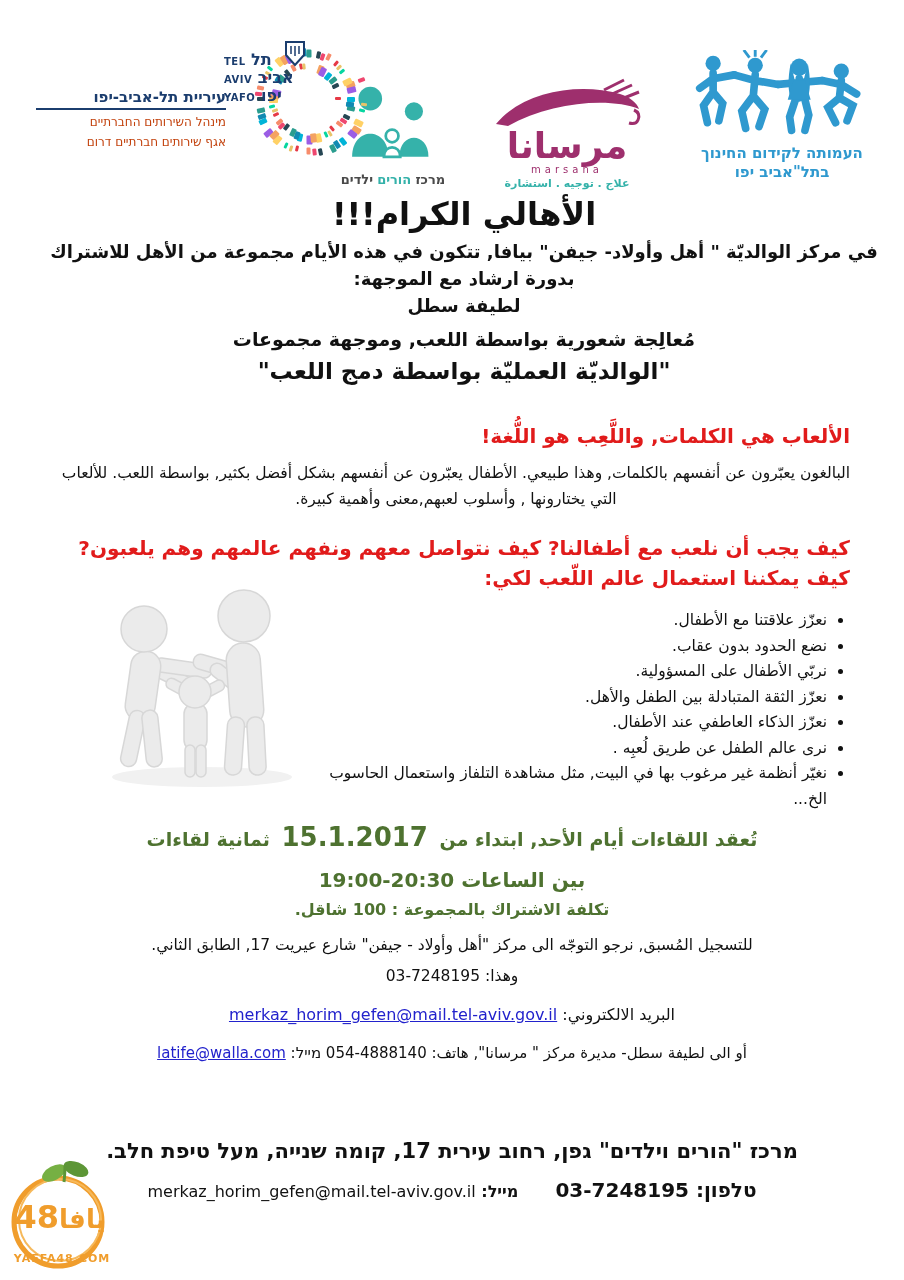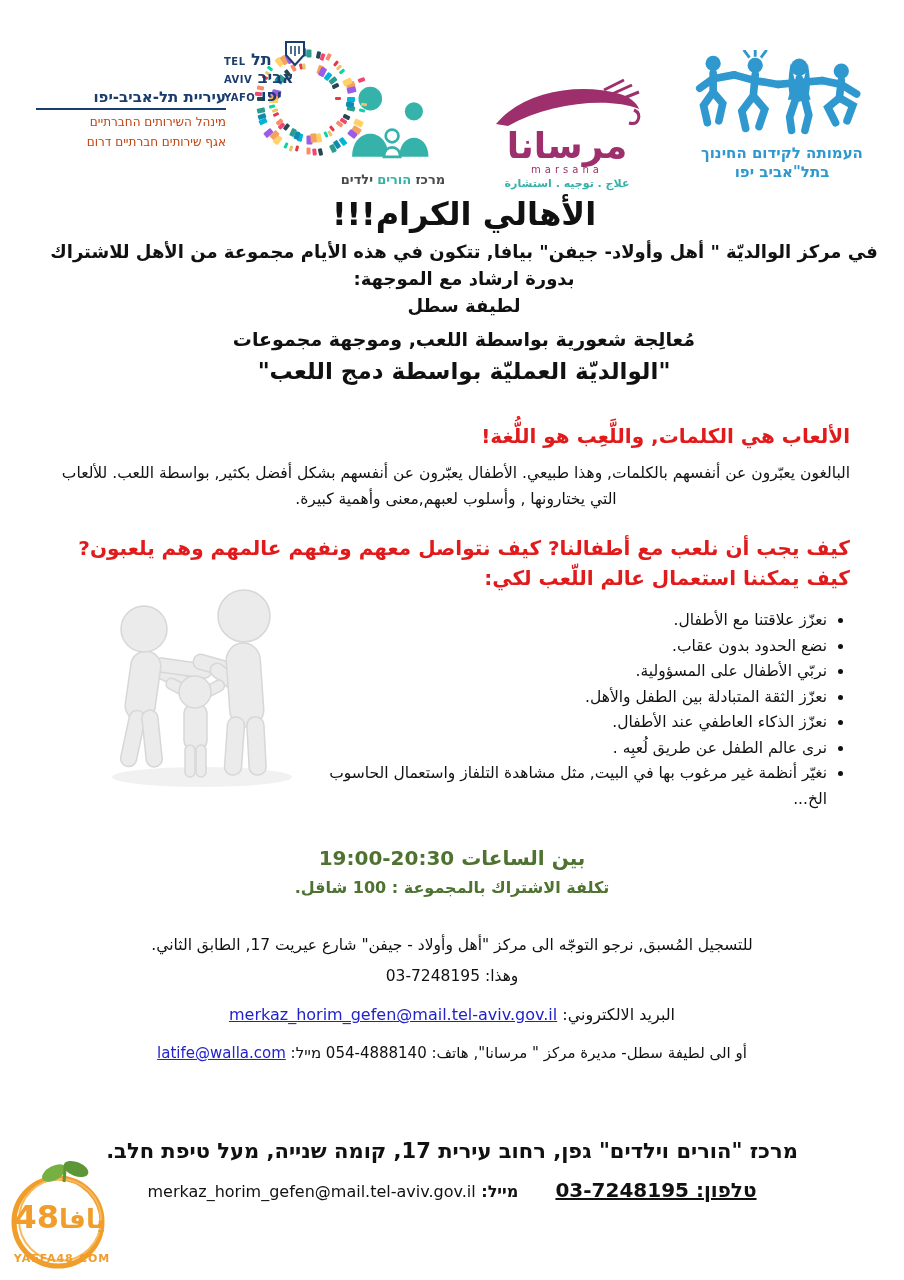--- a/index.html
+++ b/index.html
@@ -41,34 +41,34 @@
   .sec2-heading{position:absolute;left:60px;right:54px;top:533px;color:var(--accent-red,#e11b1b);
                 font-size:20px;font-weight:bold;line-height:30px;direction:rtl;text-align:right;}
   .bullets{position:absolute;right:55px;left:300px;top:608px;direction:rtl;margin:0;
            padding:0 22px 0 0;font-size:15.5px;line-height:25.5px;text-align:right;}
   .figures{position:absolute;left:92px;top:575px;width:212px;height:215px;}
   
   .schedule{position:absolute;left:0;top:820px;width:100%;text-align:center;direction:rtl;
             color:var(--accent-green,#4e7230);font-weight:bold;}
   .schedule .l1{font-size:19px;line-height:34px;}
   .schedule .date{font-size:26px;padding:0 5px;}
-  .schedule .l2{font-size:20px;line-height:30px;margin-top:23px;}
+  .schedule .l2{font-size:20px;line-height:30px;margin-top:9px;}
   .schedule .l3{font-size:16px;line-height:24px;margin-top:3px;}
   
   .registration{position:absolute;left:0;top:934px;width:100%;text-align:center;direction:rtl;font-size:15.5px;}
   .registration .r1{line-height:22px;}
   .registration .r2{margin-top:11px;}
   .registration .r3{margin-top:20px;font-size:16px;}
   a.mail{color:var(--link-blue,#2222cc);text-decoration:underline;}
   .alt-contact{position:absolute;left:0;top:1044px;width:100%;text-align:center;direction:rtl;font-size:15px;}
   
   .footer{position:absolute;left:0;top:1136px;width:100%;text-align:center;direction:rtl;}
   .footer .f1{font-size:21px;font-weight:bold;line-height:30px;}
   .footer .f2{margin-top:12px;}
-  .footer .phone{font-size:20px;font-weight:bold;margin-left:32px;text-decoration:underline;}
+  .footer .phone{font-size:20px;font-weight:bold;margin-left:32px;}
   .footer .mail-label{font-size:16px;font-weight:bold;}
   .footer .mail-addr{font-size:16px;color:#111;}
   
   .yaffa{position:absolute;left:2px;top:1160px;width:118px;height:120px;}
   .yaffa .inner-text{position:absolute;left:8px;top:38px;width:100px;text-align:center;direction:rtl;
         color:var(--yaffa-orange,#f09d2c);font-weight:bold;white-space:nowrap;}
   .yaffa .ar{font-size:26px;} .yaffa .n48{font-size:32px;letter-spacing:-1px;}
   .yaffa .site{position:absolute;left:4px;top:92px;width:112px;text-align:center;
         color:var(--yaffa-orange,#f09d2c);font-weight:bold;font-size:11px;letter-spacing:1px;}
   ul.bullets li{margin:0;}
@@ -282,20 +282,23 @@
         <rect x="106" y="113" width="28" height="11" rx="5" transform="rotate(-28 112 118)"></rect>
         <rect x="92" y="128" width="23" height="48" rx="11"></rect>
         <rect x="93" y="170" width="10" height="32" rx="5"></rect>
         <rect x="104" y="170" width="10" height="32" rx="5"></rect>
         <circle cx="103" cy="117" r="16"></circle>
       </g>
     </svg>
   </span>
 
   <div class="schedule">
+    <div class="l1">
+      <span>تُعقد اللقاءات أيام الأحد, ابتداء من </span><span class="date" dir="ltr">15.1.2017</span><span> ثمانية لقاءات</span>
+    </div>
     <div class="l2">
       <span>بين الساعات </span><span dir="ltr">19:00-20:30</span>
     </div>
     <div class="l3">تكلفة الاشتراك بالمجموعة : 100 شاقل.</div>
   </div>
 
   <div class="registration">
     <div class="r1">للتسجيل المُسبق, نرجو التوجّه الى مركز "أهل وأولاد - جيفن" شارع عيريت 17, الطابق الثاني.</div>
     <div class="r2">
       <span>وهذا: </span><span dir="ltr">03-7248195</span>

